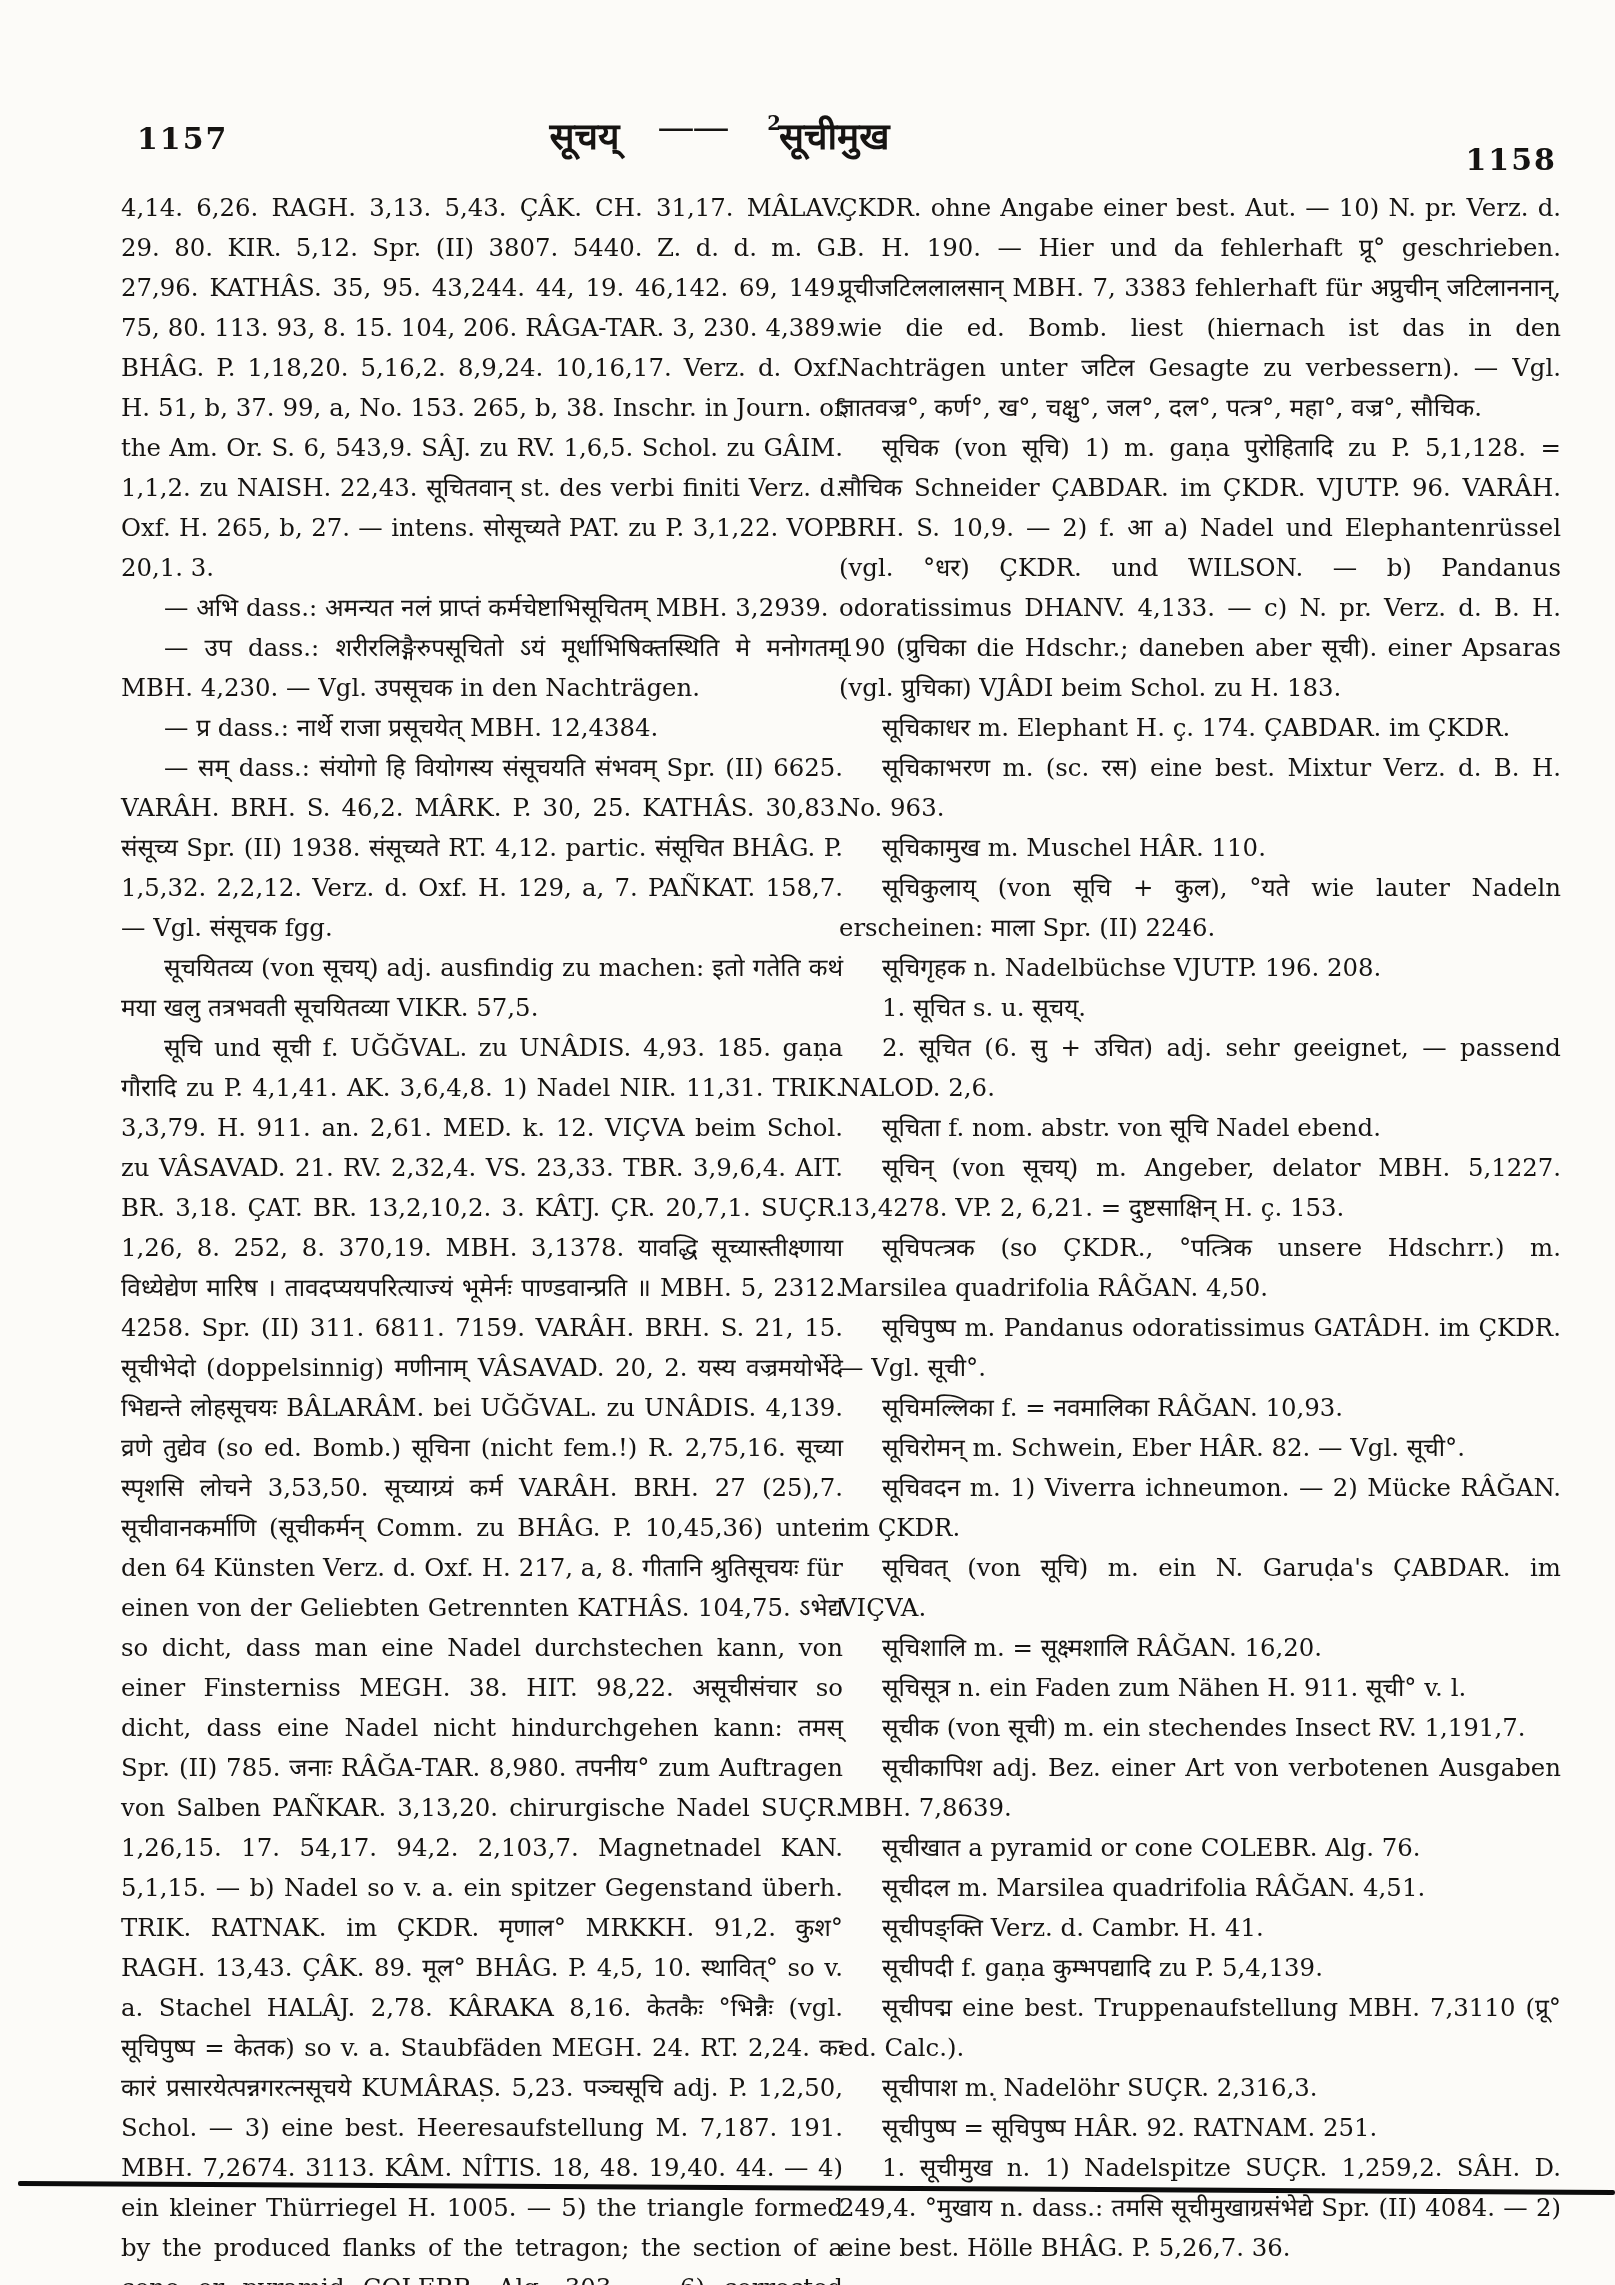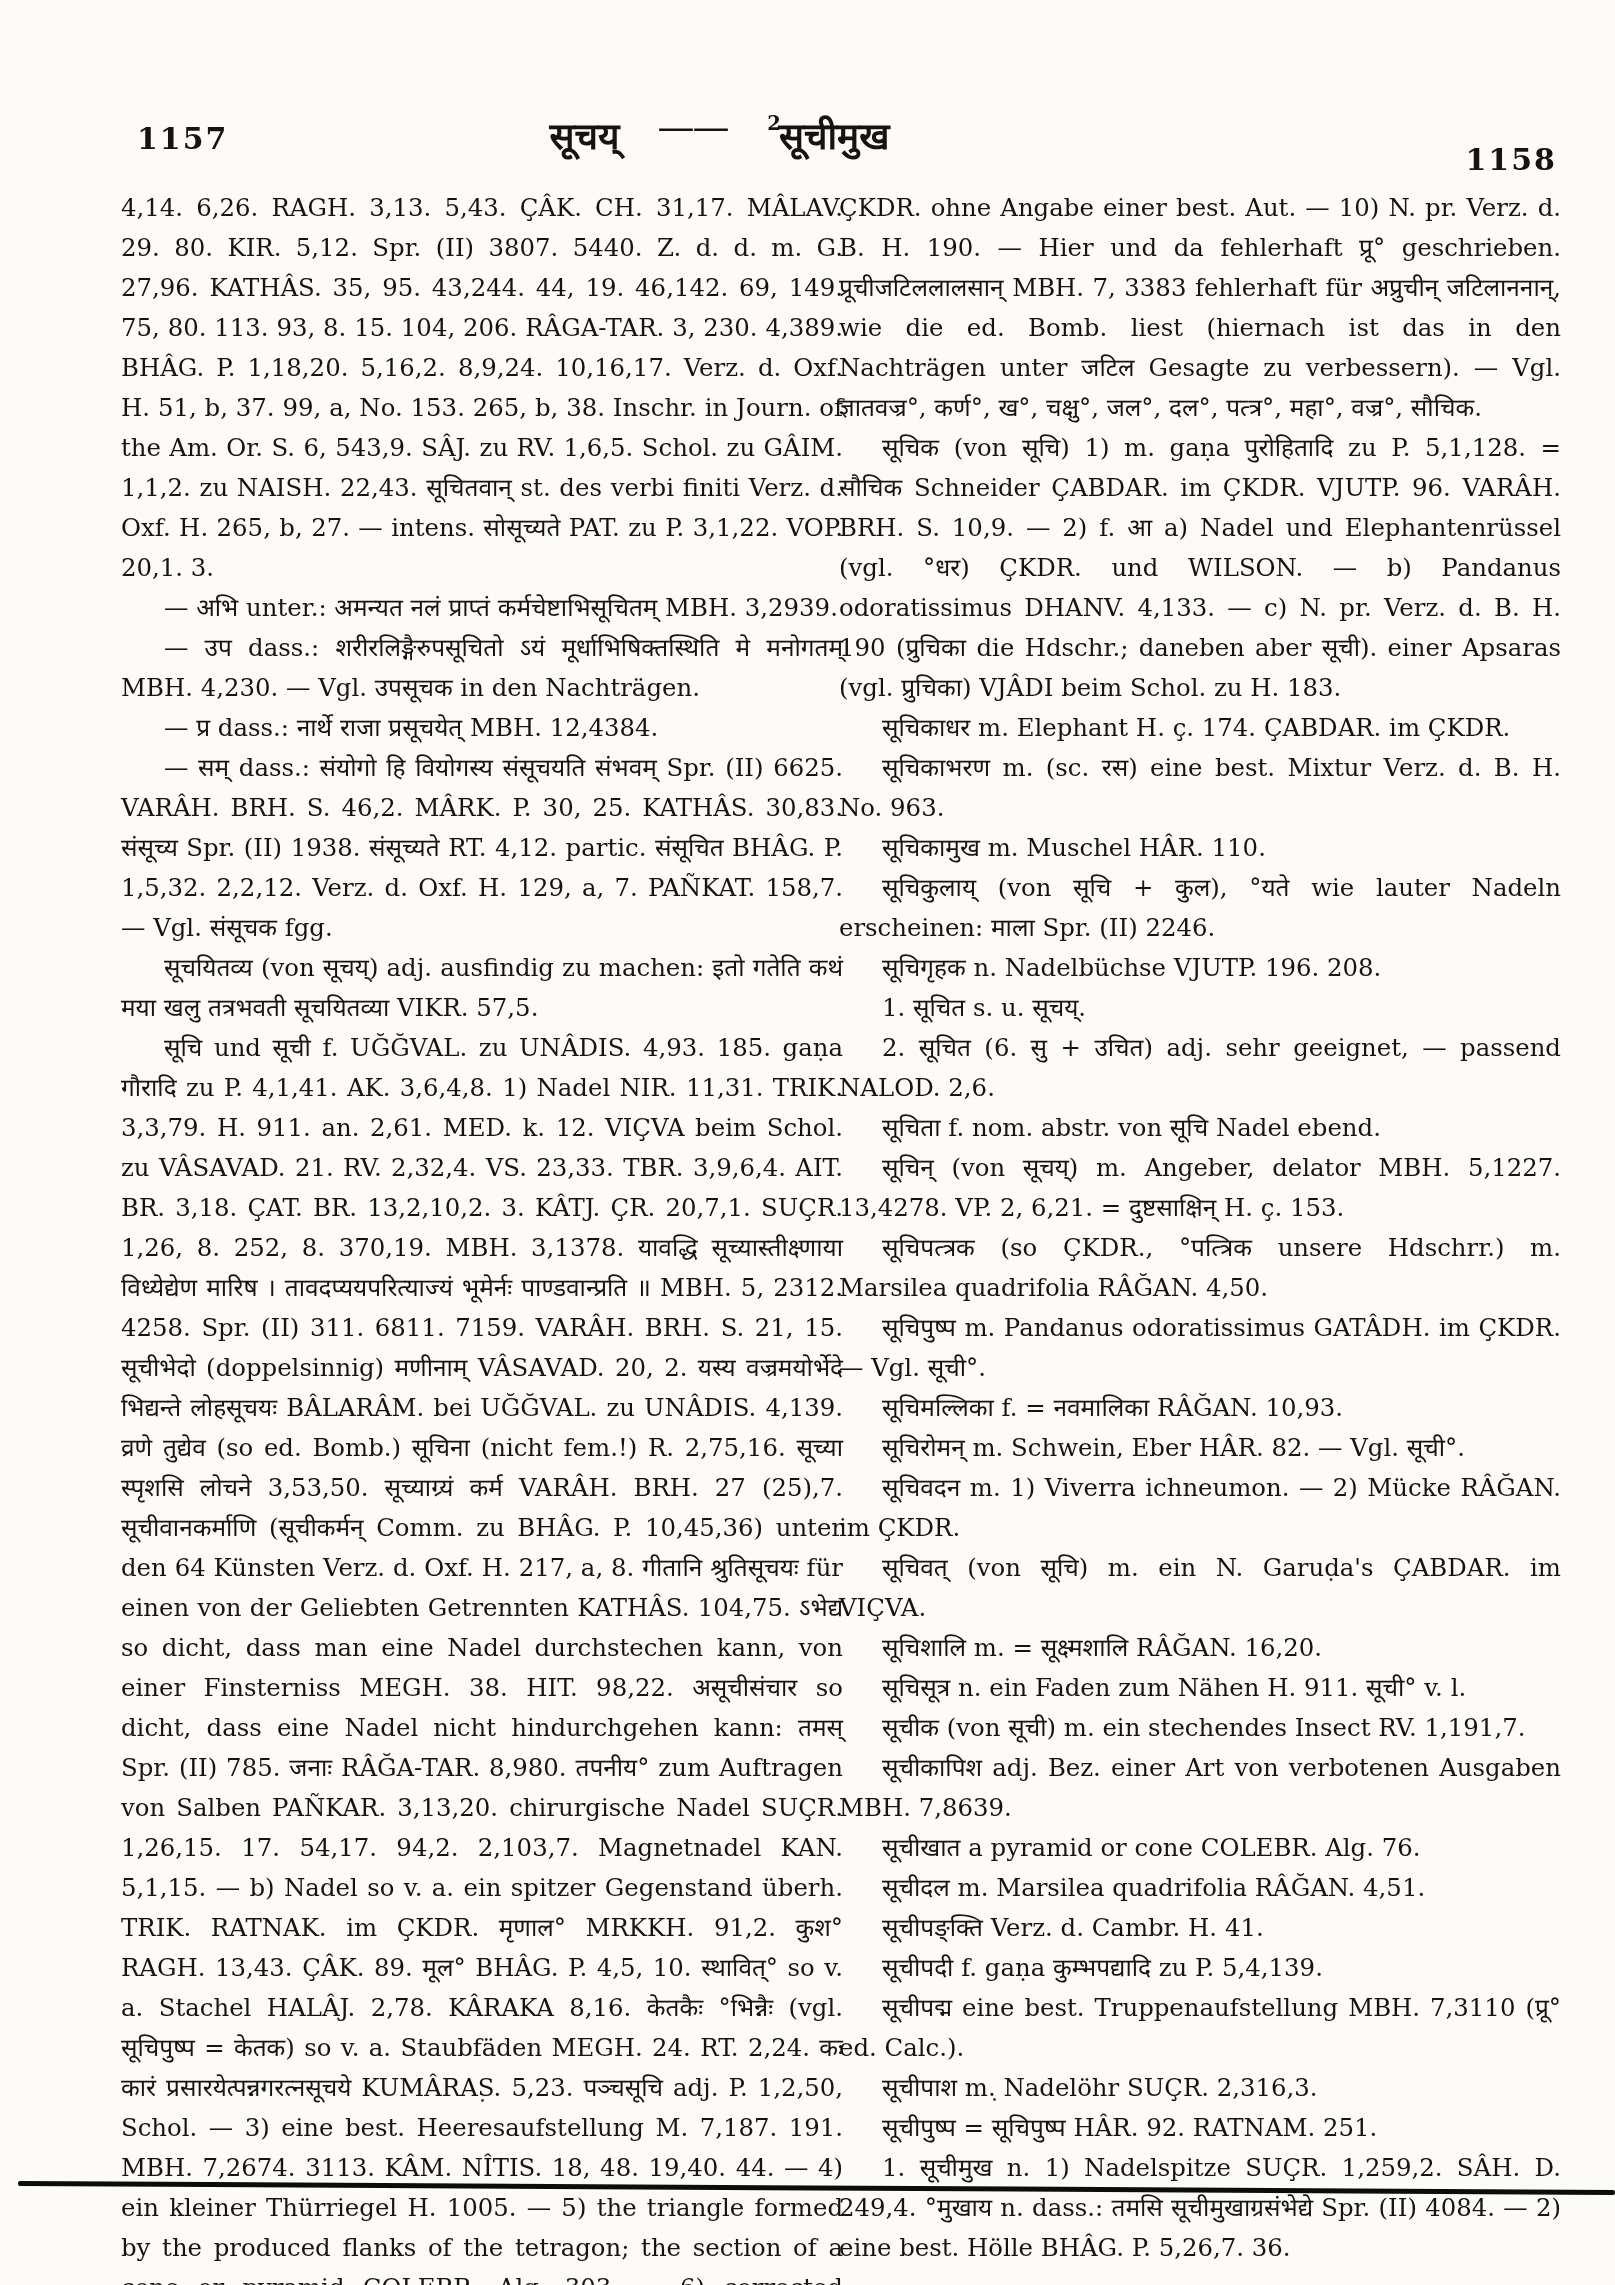--- a/index.html
+++ b/index.html
@@ -84,21 +84,21 @@
   <div class="running-head">
     <span>सूचय्</span>
     <span class="sep">——</span>
     <span><sup>2</sup><span>सूचीमुख</span></span>
   </div>
 
   <div class="page-number right">1158</div>
 
   <div class="column left">
       <p class="para">4,14. 6,26. RAGH. 3,13. 5,43. ÇÂK. CH. 31,17. MÂLAV. 29. 80. KIR. 5,12. Spr. (II) 3807. 5440. Z. d. d. m. G. 27,96. KATHÂS. 35, 95. 43,244. 44, 19. 46,142. 69, 149. 75, 80. 113. 93, 8. 15. 104, 206. RÂGA-TAR. 3, 230. 4,389. BHÂG. P. 1,18,20. 5,16,2. 8,9,24. 10,16,17. Verz. d. Oxf. H. 51, b, 37. 99, a, No. 153. 265, b, 38. Inschr. in Journ. of the Am. Or. S. 6, 543,9. SÂJ. zu RV. 1,6,5. Schol. zu GÂIM. 1,1,2. zu NAISH. 22,43. सूचितवान् st. des verbi finiti Verz. d. Oxf. H. 265, b, 27. — intens. सोसूच्यते PAT. zu P. 3,1,22. VOP. 20,1. 3.</p>
-      <p class="para indent">— अभि unter.: अमन्यत नलं प्राप्तं कर्मचेष्टाभिसूचितम् MBH. 3,2939.</p>
+      <p class="para indent">— अभि dass.: अमन्यत नलं प्राप्तं कर्मचेष्टाभिसूचितम् MBH. 3,2939.</p>
       <p class="para indent">— उप dass.: शरीरलिङ्गैरुपसूचितो ऽयं मूर्धाभिषिक्तस्थिति मे मनोगतम् MBH. 4,230. — Vgl. उपसूचक in den Nachträgen.</p>
       <p class="para indent">— प्र dass.: नार्थे राजा प्रसूचयेत् MBH. 12,4384.</p>
       <p class="para indent">— सम् dass.: संयोगो हि वियोगस्य संसूचयति संभवम् Spr. (II) 6625. VARÂH. BRH. S. 46,2. MÂRK. P. 30, 25. KATHÂS. 30,83. संसूच्य Spr. (II) 1938. संसूच्यते RT. 4,12. partic. संसूचित BHÂG. P. 1,5,32. 2,2,12. Verz. d. Oxf. H. 129, a, 7. PAÑKAT. 158,7. — Vgl. संसूचक fgg.</p>
       <p class="para indent">सूचयितव्य (von सूचय्) adj. ausfindig zu machen: इतो गतेति कथं मया खलु तत्रभवती सूचयितव्या VIKR. 57,5.</p>
       <p class="para indent">सूचि und सूची f. UĞĞVAL. zu UNÂDIS. 4,93. 185. gaṇa गौरादि zu P. 4,1,41. AK. 3,6,4,8. 1) Nadel NIR. 11,31. TRIK. 3,3,79. H. 911. an. 2,61. MED. k. 12. VIÇVA beim Schol. zu VÂSAVAD. 21. RV. 2,32,4. VS. 23,33. TBR. 3,9,6,4. AIT. BR. 3,18. ÇAT. BR. 13,2,10,2. 3. KÂTJ. ÇR. 20,7,1. SUÇR. 1,26, 8. 252, 8. 370,19. MBH. 3,1378. यावद्धि सूच्यास्तीक्ष्णाया विध्येद्येण मारिष । तावदप्ययपरित्याज्यं भूमेर्नः पाण्डवान्प्रति ॥ MBH. 5, 2312. 4258. Spr. (II) 311. 6811. 7159. VARÂH. BRH. S. 21, 15. सूचीभेदो (doppelsinnig) मणीनाम् VÂSAVAD. 20, 2. यस्य वज्रमयोर्भेदे भिद्यन्ते लोहसूचयः BÂLARÂM. bei UĞĞVAL. zu UNÂDIS. 4,139. व्रणे तुद्येव (so ed. Bomb.) सूचिना (nicht fem.!) R. 2,75,16. सूच्या स्पृशसि लोचने 3,53,50. सूच्याग्र्यं कर्म VARÂH. BRH. 27 (25),7. सूचीवानकर्माणि (सूचीकर्मन् Comm. zu BHÂG. P. 10,45,36) unter den 64 Künsten Verz. d. Oxf. H. 217, a, 8. गीतानि श्रुतिसूचयः für einen von der Geliebten Getrennten KATHÂS. 104,75. ऽभेद्य so dicht, dass man eine Nadel durchstechen kann, von einer Finsterniss MEGH. 38. HIT. 98,22. असूचीसंचार so dicht, dass eine Nadel nicht hindurchgehen kann: तमस् Spr. (II) 785. जनाः RÂĞA-TAR. 8,980. तपनीय° zum Auftragen von Salben PAÑKAR. 3,13,20. chirurgische Nadel SUÇR. 1,26,15. 17. 54,17. 94,2. 2,103,7. Magnetnadel KAN. 5,1,15. — b) Nadel so v. a. ein spitzer Gegenstand überh. TRIK. RATNAK. im ÇKDR. मृणाल° MRKKH. 91,2. कुश° RAGH. 13,43. ÇÂK. 89. मूल° BHÂG. P. 4,5, 10. स्थावित्° so v. a. Stachel HALÂJ. 2,78. KÂRAKA 8,16. केतकैः °भिन्नैः (vgl. सूचिपुष्प = केतक) so v. a. Staubfäden MEGH. 24. RT. 2,24. कः कारं प्रसारयेत्पन्नगरत्नसूचये KUMÂRAS. 5,23. पञ्चसूचि adj. P. 1,2,50, Schol. — 3) eine best. Heeresaufstellung M. 7,187. 191. MBH. 7,2674. 3113. KÂM. NÎTIS. 18, 48. 19,40. 44. — 4) ein kleiner Thürriegel H. 1005. — 5) the triangle formed by the produced flanks of the tetragon; the section of a cone or pyramid COLEBR. Alg. 303. — 6) corrected diameter of the earth (nach BURGESS) SÛRJAS. 4, 5. — 7) Gesticulation H. an. MED. VIÇVA a. a. O. eine Art Tanz TRIK. quidam coeundi modus H. an. VIÇVA a. a. O. — 8) Inhaltsverzeichniss: °पत्त्र häufig in indischen Ausgaben; vgl. सूचय्. — 9) = दृष्टि</p>
     </div>
 
   <div class="column right">
       <p class="para">ÇKDR. ohne Angabe einer best. Aut. — 10) N. pr. Verz. d. B. H. 190. — Hier und da fehlerhaft प्रू° geschrieben. प्रूचीजटिललालसान् MBH. 7, 3383 fehlerhaft für अप्रुचीन् जटिलाननान्, wie die ed. Bomb. liest (hiernach ist das in den Nachträgen unter जटिल Gesagte zu verbessern). — Vgl. ज्ञातवज्र°, कर्ण°, ख°, चक्षु°, जल°, दल°, पत्त्र°, महा°, वज्र°, सौचिक.</p>
       <p class="para indent">सूचिक (von सूचि) 1) m. gaṇa पुरोहितादि zu P. 5,1,128. = सौचिक Schneider ÇABDAR. im ÇKDR. VJUTP. 96. VARÂH. BRH. S. 10,9. — 2) f. आ a) Nadel und Elephantenrüssel (vgl. °धर) ÇKDR. und WILSON. — b) Pandanus odoratissimus DHANV. 4,133. — c) N. pr. Verz. d. B. H. 190 (प्रुचिका die Hdschr.; daneben aber सूची). einer Apsaras (vgl. प्रुचिका) VJÂDI beim Schol. zu H. 183.</p>

